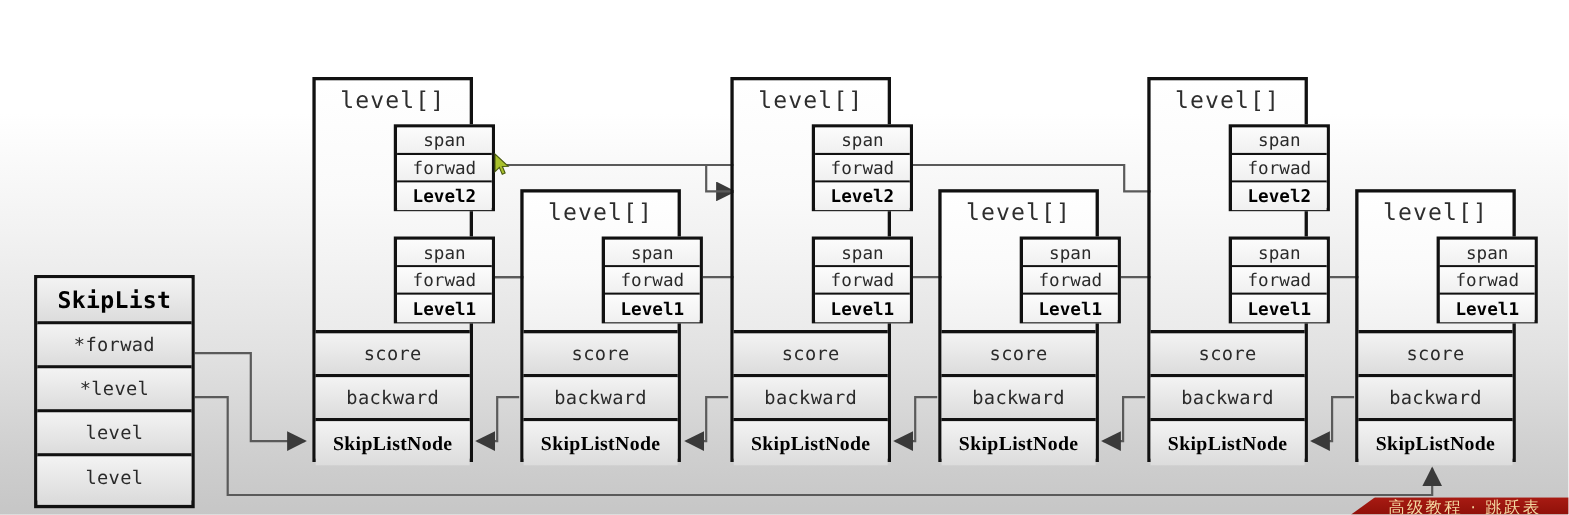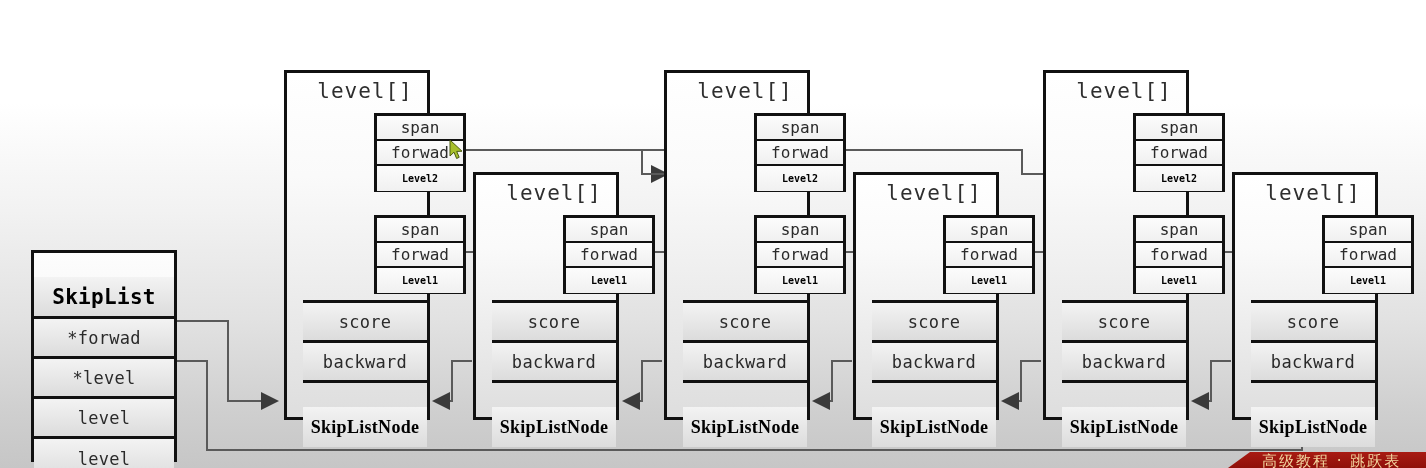--- a/index.html
+++ b/index.html
@@ -34,35 +34,34 @@
     border-bottom: 3px solid #111;
     display: flex;
     align-items: center;
     justify-content: center;
     background: linear-gradient(to bottom, #f3f3f3, #dcdcdc);
     font-size: 17px;
     color: #2a2a2a;
     letter-spacing: 0.3px;
   }
   .cellrow:last-child { border-bottom: none; }
-  .cellrow.bold { font-weight: bold; color: #000; font-size: 18px; margin-top: 24px; }
+  .cellrow.bold { font-weight: bold; color: #000; font-size: 18px; }
 
   
   #skiplist { left: 31px; top: 250px; width: 146px; height: 212px; }
   #skiplist .cellrow { height: 40px; }
   #skiplist .cellrow.title { height: 42px; font-size: 21px; }
 
   
   .node {
     position: absolute;
     box-sizing: border-box;
     border: 3px solid #111;
     background: linear-gradient(to bottom, #ffffff 0%, #fafafa 30%, #ededed 62%, #dedede 100%);
     z-index: 3;
-    padding-left: 16px;
   }
   .node .levelwrap {
     position: relative;
     box-sizing: border-box;
     width: 100%;
     border-bottom: 3px solid #111;
   }
   .node .levelhdr {
     text-align: center;
     font-size: 21px;
@@ -86,21 +85,21 @@
   .lvlbox .lvlcell {
     box-sizing: border-box;
     height: 25px;
     border-bottom: 2px solid #111;
     display: flex; align-items: center; justify-content: center;
     font-size: 16px;
     color: #2a2a2a;
     background: linear-gradient(to bottom, #fcfcfc, #f0f0f0);
   }
   .lvlbox .lvlcell:last-child { border-bottom: none; }
-  .lvlbox .lvlcell.bold { font-weight: bold; color: #000; font-size: 10px; }
+  .lvlbox .lvlcell.bold { font-weight: bold; color: #000; font-size: 16px; }
 
   
   #banner {
     position: absolute;
     left: 1228px; top: 452px;
     width: 236px; height: 16px;
     z-index: 6;
     overflow: hidden;
   }
   #banner .shape {

